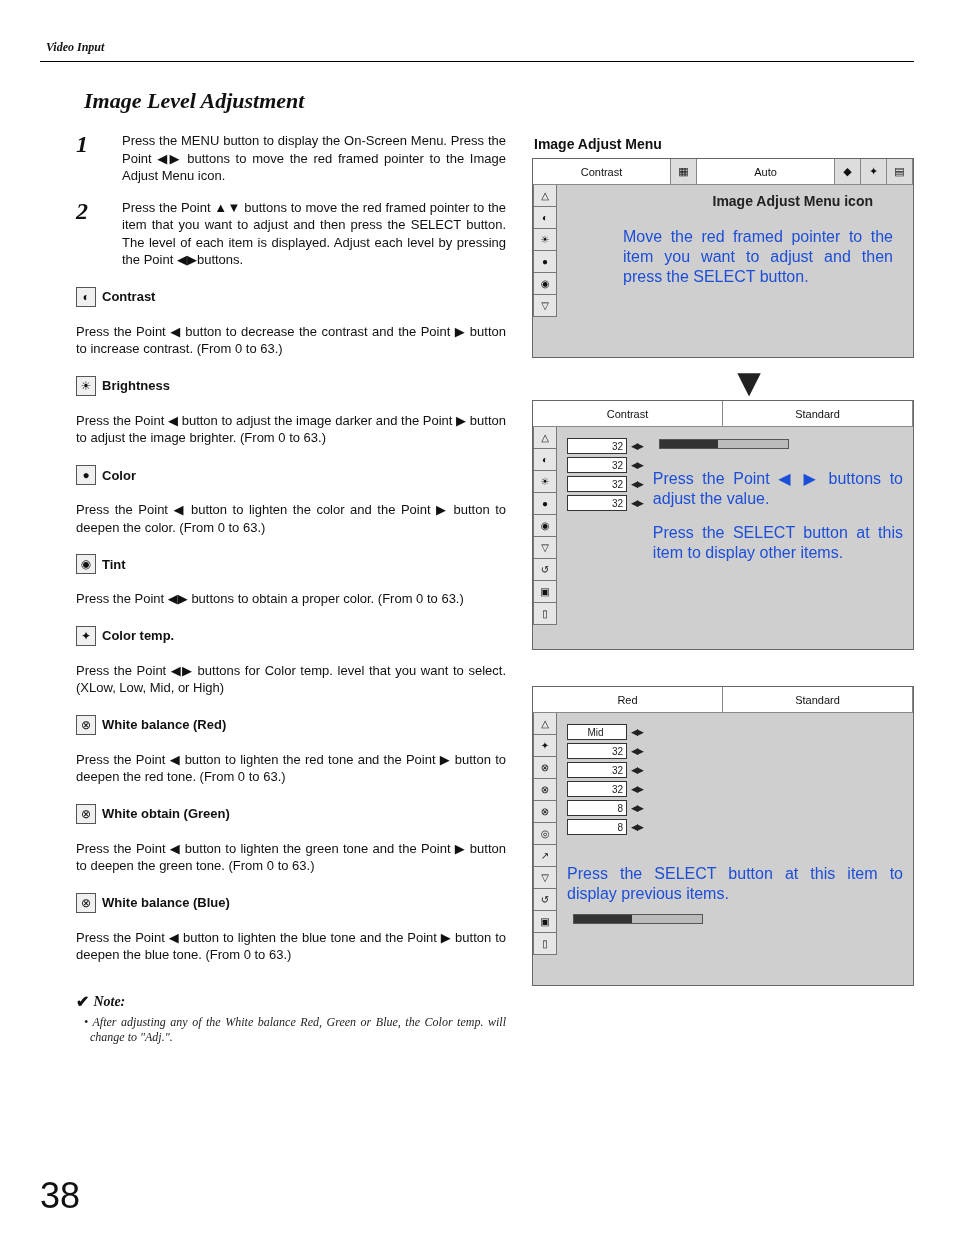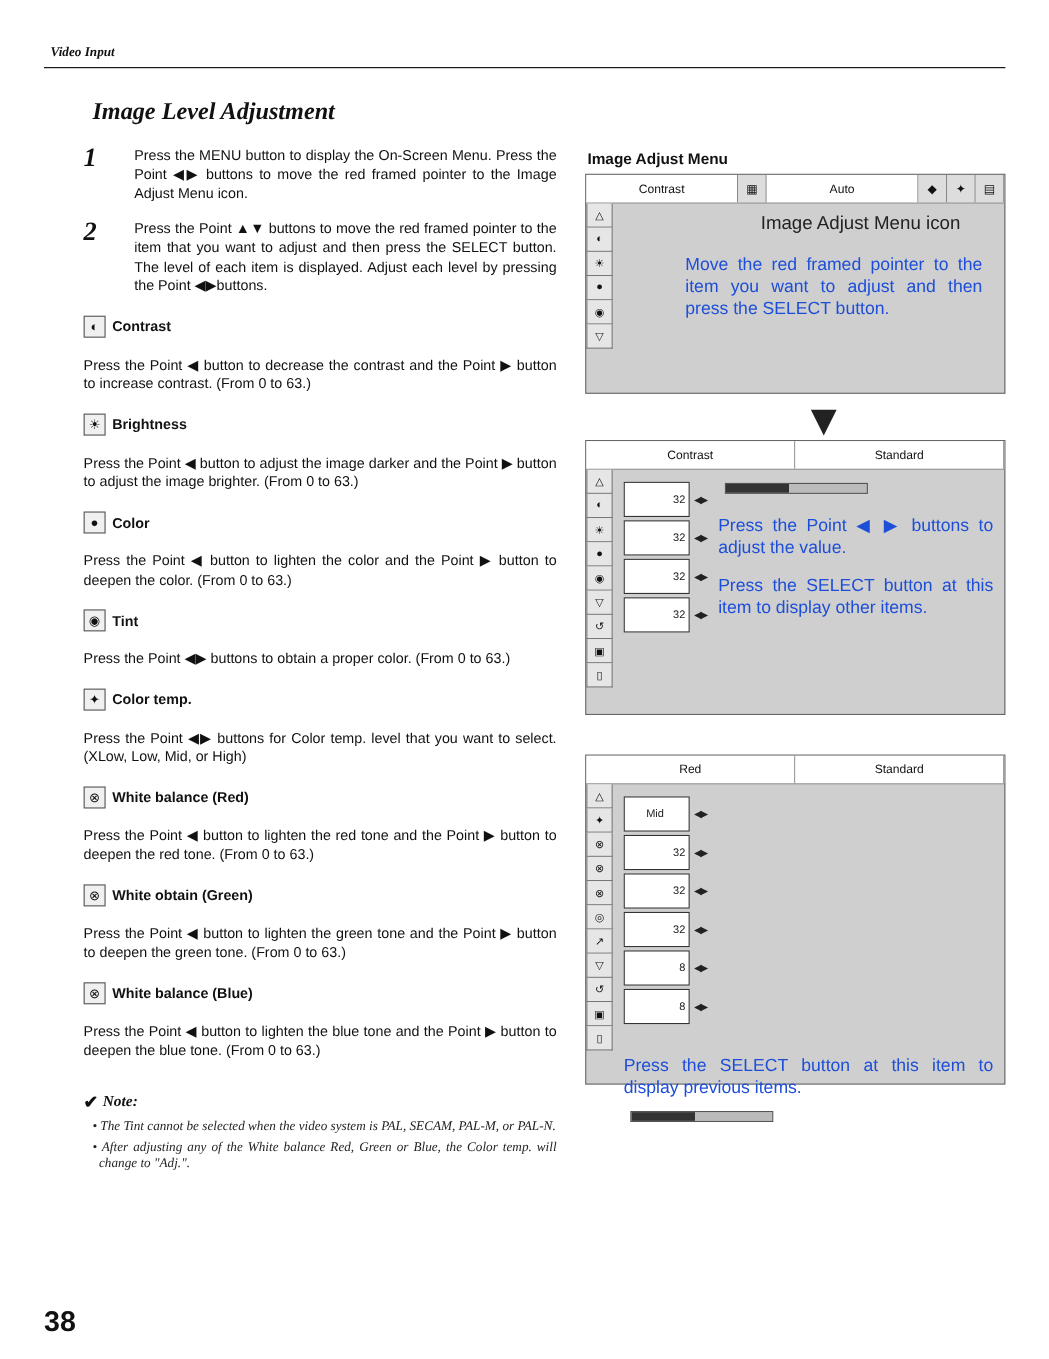--- a/index.html
+++ b/index.html
@@ -86,21 +86,21 @@
     text-align: justify;
     margin: 4px 0 0 14px;
     text-indent: -6px;
     font-family: Georgia, 'Times New Roman', serif;
     color: #222;
   }
   .note-item::before { content: "• "; }
   .page-num {
     position: absolute;
     bottom: 18px; left: 40px;
-    font-weight: bold; font-size: 26px;
+    font-weight: normal; font-size: 36px;
     font-family: Arial, sans-serif;
   }
 
   
   .right-title { font-weight: bold; font-size: 14px; margin: 4px 0 6px 2px; }
   .panel {
     border: 1px solid #666;
     background: #cfcfcf;
     position: relative;
     margin-bottom: 36px;
@@ -143,21 +143,21 @@
     font-size: 16px;
     color: #1d4ed8;
     text-align: justify;
     line-height: 1.25;
   }
   .row {
     display:flex; align-items:center; gap:4px;
     margin: 3px 0;
   }
   .valbox {
-    width: 60px; height: 32px;
+    width: 60px; height: 16px;
     border: 1px solid #333;
     background: #fff;
     font-size: 10px;
     display:flex; align-items:center; justify-content:flex-end;
     padding-right: 3px;
   }
   .arrows { font-size: 9px; letter-spacing: -1px; }
   .slider {
     height: 10px; width: 130px;
     border: 1px solid #555;
@@ -165,23 +165,24 @@
     margin-left: 6px;
   }
   .downarrow {
     text-align:center;
     font-size: 40px;
     line-height: 0.5;
     color: #222;
     margin: -22px 0 8px 52px;
   }
   .annot-label {
-    font-size: 17px;
+    font-size: 14px;
     text-align: center;
     margin-bottom: 18px;
+    font-weight: bold;
   }
 </style>
 </head>
 <body>
 
 <div class="page">
   <div class="section-header">Video Input</div>
   <div class="title">Image Level Adjustment</div>
 
   <div class="cols">
@@ -255,21 +256,20 @@
             <div class="adj-desc">Press the Point ◀ button to lighten the blue tone and the Point ▶ button to deepen the blue tone.  (From 0 to 63.)</div>
           </div>
         </div>
 
       <div class="note-block">
         <div class="note-head">
           <span class="check">✔</span>
           <span class="note-label">Note:</span>
         </div>
         <div id="note-items">
-            <div class="note-item">The Tint cannot be selected when the video system is PAL, SECAM, PAL-M, or PAL-N.</div>
             <div class="note-item">After adjusting any of the White balance Red, Green or Blue, the Color temp. will change to "Adj.".</div>
           </div>
       </div>
     </div>
 
     <div class="rightcol">
       <div class="right-title">Image Adjust Menu</div>
 
       <div class="panel" style="height:200px;">
         <div class="topbar">

